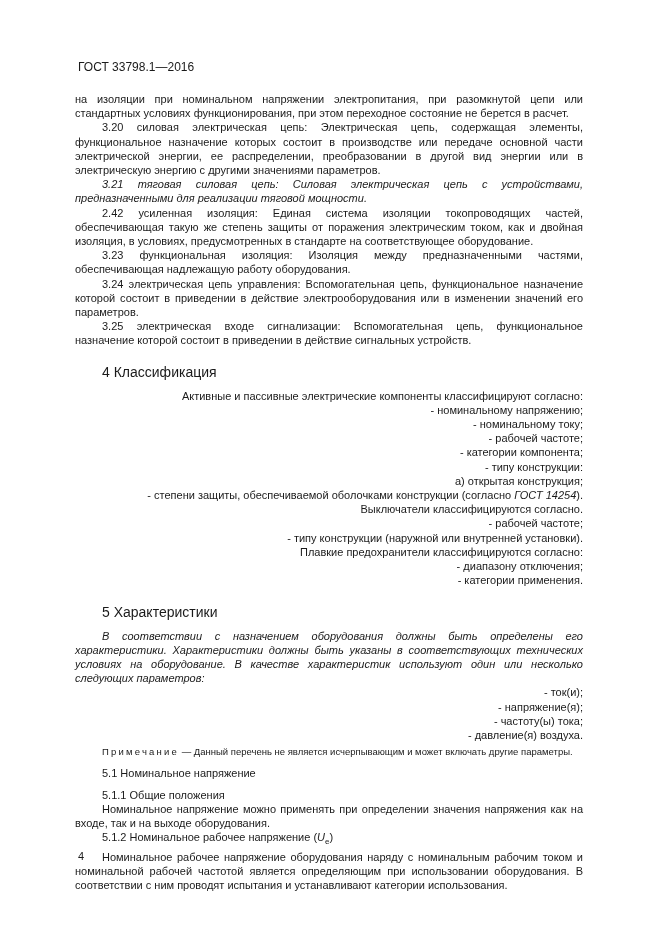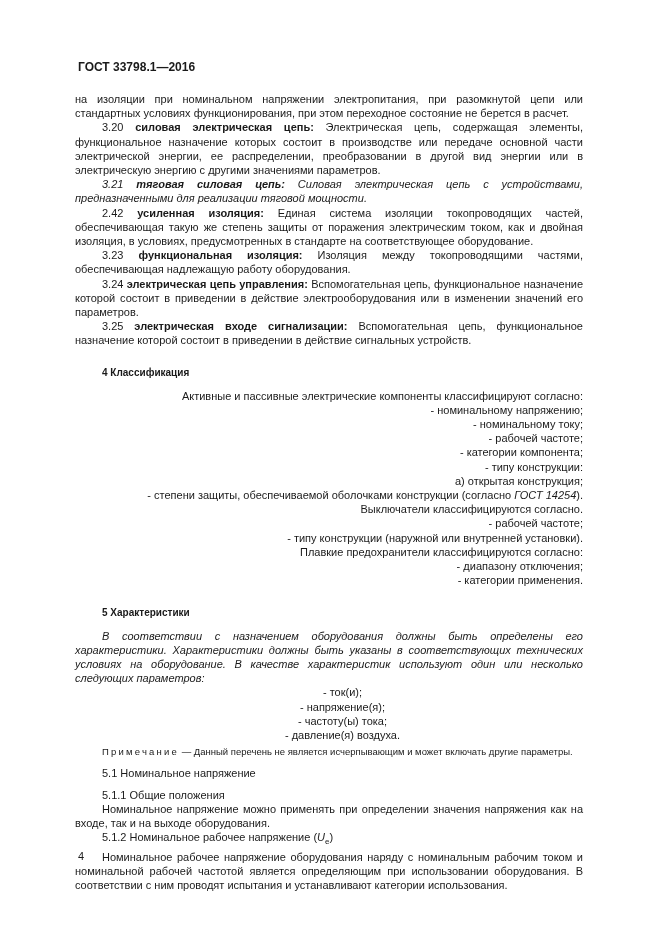--- a/index.html
+++ b/index.html
@@ -1,45 +1,45 @@
 <!DOCTYPE html>
 <html><head>
 <meta charset="utf-8">
 <style>
   html, body { margin: 0; padding: 0; background: #ffffff; }
   body { width: 661px; height: 935px; position: relative; overflow: hidden;
          font-family: "Liberation Sans", sans-serif; color: #1a1a1a; }
-  .hdr { position: absolute; left: 78px; top: 60px; font-size: 12px; font-weight: bold; }
+  .hdr { position: absolute; left: 78px; top: 60px; font-size: 12px; font-weight: normal; }
   .body { position: absolute; left: 75px; top: 92px; width: 508px; font-size: 11px; line-height: 14.2px; }
   p { margin: 0; text-align: justify; }
   .ind { text-indent: 27px; }
-  .li { padding-left: 27px; text-align: center; }
+  .li { padding-left: 27px; text-align: right; }
   .li0 { padding-left: 27px; text-align: right; }
-  b { font-weight: bold; }
+  b { font-weight: normal; }
   i { font-style: italic; }
-  h2 { font-size: 10px; font-weight: bold; margin: 16px 0 8px 27px; line-height: 17px; }
+  h2 { font-size: 14px; font-weight: normal; margin: 16px 0 8px 27px; line-height: 17px; }
   h3 { font-size: 11px; font-weight: normal; margin: 0 0 0 27px; line-height: 14.2px; }
   .gap { height: 7px; }
   .note { font-size: 9.5px; text-indent: 27px; margin-top: 3px; }
   .spaced { letter-spacing: 2.2px; }
   sub { font-size: 8px; }
   .pnum { position: absolute; left: 78px; top: 850px; font-size: 11px; }
 </style>
 </head>
 <body>
 
 <div class="hdr">ГОСТ 33798.1—2016</div>
 
 <div class="body">
   <p>на изоляции при номинальном напряжении электропитания, при разомкнутой цепи или стандартных условиях функционирования, при этом переходное состояние не берется в расчет.</p>
 
   <p class="ind"><span>3.20</span> <b>силовая электрическая цепь:</b> <span>Электрическая цепь, содержащая элементы, функциональное назначение которых состоит в производстве или передаче основной части электрической энергии, ее распределении, преобразовании в другой вид энергии или в электрическую энергию с другими значениями параметров.</span></p>
   <p class="ind"><i><span>3.21</span> <b>тяговая силовая цепь:</b> <span>Силовая электрическая цепь с устройствами, предназначенными для реализации тяговой мощности.</span></i></p>
   <p class="ind"><span>2.42</span> <b>усиленная изоляция:</b> <span>Единая система изоляции токопроводящих частей, обеспечивающая такую же степень защиты от поражения электрическим током, как и двойная изоляция, в условиях, предусмотренных  в стандарте на соответствующее оборудование.</span></p>
-  <p class="ind"><span>3.23</span> <b>функциональная изоляция:</b> <span>Изоляция между токопроводящими частями, обеспечивающая надлежащую работу оборудования.</span></p>
+  <p class="ind"><span>3.23</span> <b>функциональная изоляция:</b> <span>Изоляция между предназначенными частями, обеспечивающая надлежащую работу оборудования.</span></p>
   <p class="ind"><span>3.24</span> <b>электрическая цепь управления:</b> <span>Вспомогательная цепь, функциональное назначение которой состоит в приведении в действие электрооборудования или в изменении значений его параметров.</span></p>
   <p class="ind"><span>3.25</span> <b>электрическая входе сигнализации:</b> <span>Вспомогательная цепь, функциональное назначение которой состоит в приведении в действие сигнальных устройств.</span></p>
 
   <h2>4 Классификация</h2>
   <p class="li0">Активные и пассивные электрические компоненты классифицируют согласно:</p>
   <p class="li0">- номинальному напряжению;</p>
   <p class="li0">- номинальному току;</p>
   <p class="li0">- рабочей частоте;</p>
   <p class="li0">- категории компонента;</p>
   <p class="li0">- типу конструкции:</p>

